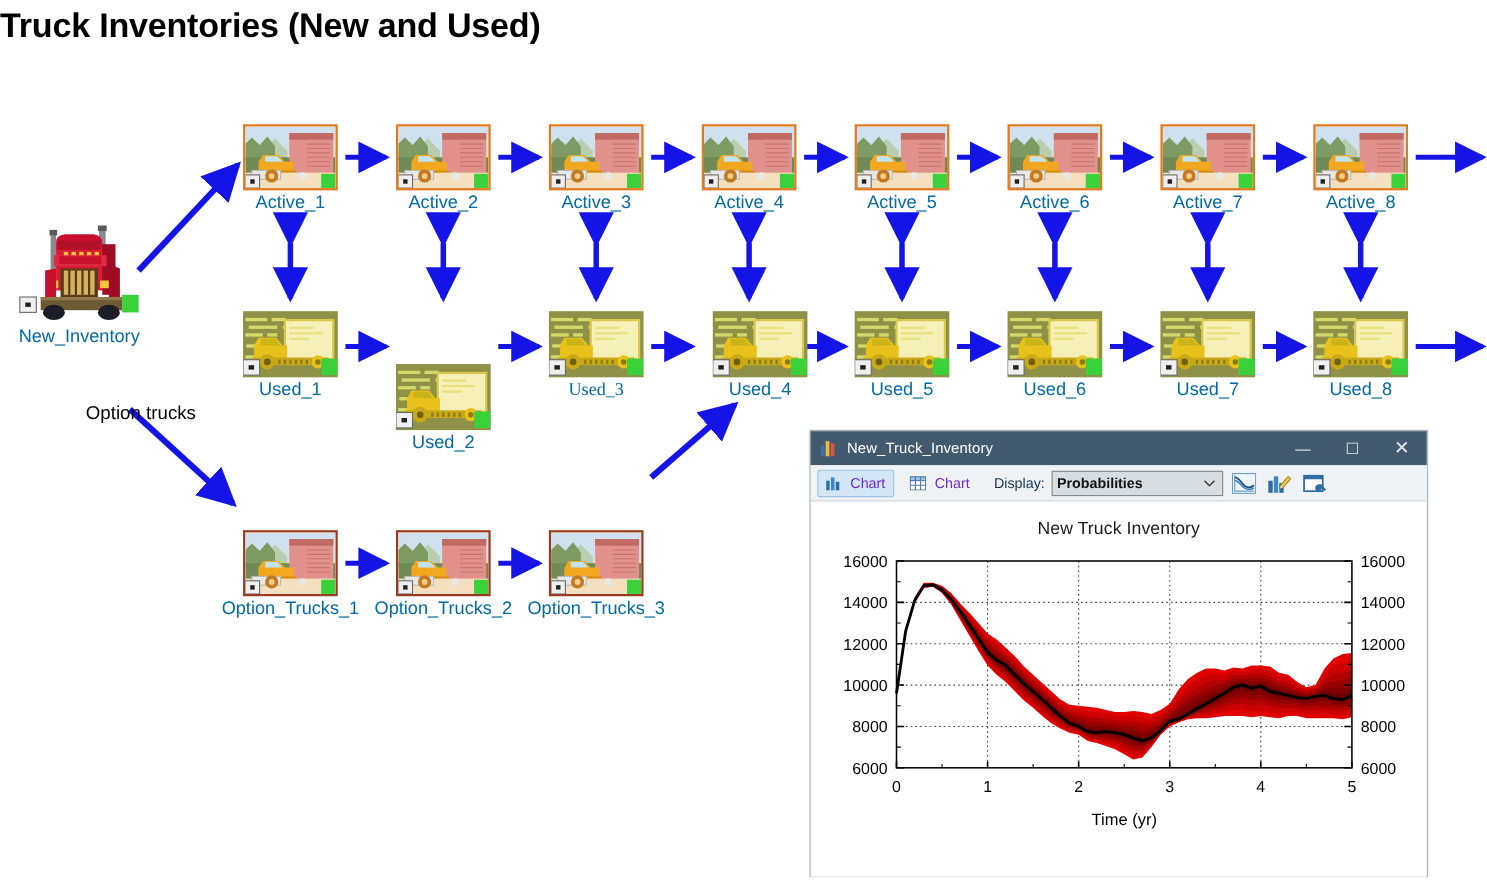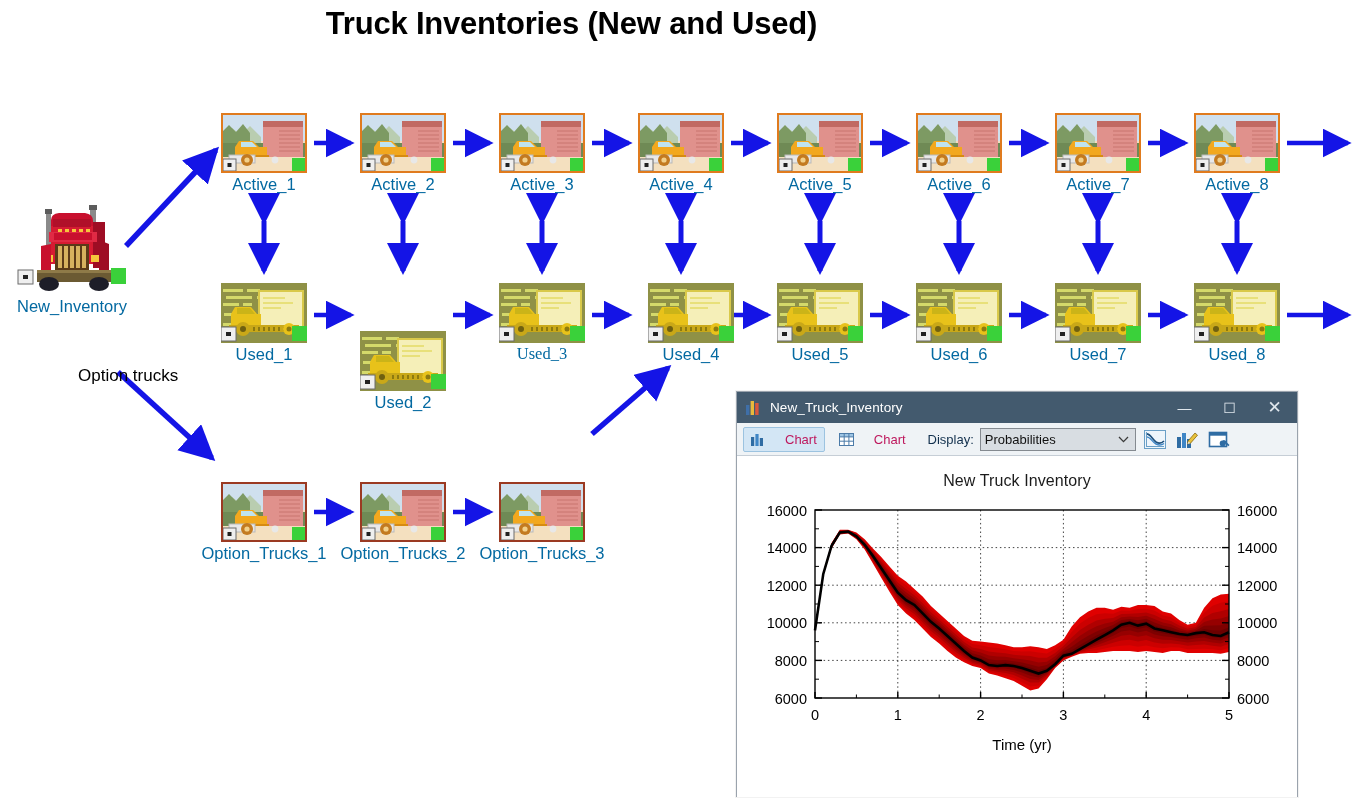--- a/index.html
+++ b/index.html
@@ -10,21 +10,20 @@
     font-family:"Liberation Sans", sans-serif;
     position:relative;
     overflow:hidden;
     -webkit-font-smoothing:antialiased;
   }
   #stage{position:relative;width:1352px;height:801px;}
 
   
   .page-title{
     position:absolute;left:0;top:6px;width:1143px;
-    text-align:center;
     font-size:31px;font-weight:bold;color:#000;
     letter-spacing:-0.2px;
   }
 
   
   .node{position:absolute;text-align:center;}
   .node .nlabel{
     font-size:16.5px;color:#0369a1;white-space:nowrap;
     margin-top:2px;line-height:18px;
   }
@@ -59,29 +58,30 @@
   .win-btns{margin-left:auto;display:flex;height:100%;}
   .win-btn{width:45px;height:31px;display:flex;align-items:center;justify-content:center;
            color:#dfe6ec;font-size:14px;}
   .win-btn.close{font-size:17px;}
 
   .toolbar{
     height:32px;background:#eff3f6;border-bottom:1px solid #c6ced6;
     display:flex;align-items:center;padding:0 6px;gap:6px;
   }
   .tb-tab{
-    display:flex;align-items:center;gap:20px;height:23px;padding:0 7px;
-    font-size:13px;color:#be185d;border:1px solid transparent;border-radius:2px;
+    display:flex;align-items:center;gap:8px;height:23px;padding:0 7px;
+    font-size:13px;color:#6d28d9;border:1px solid transparent;border-radius:2px;
   }
   .tb-tab.sel{background:#d3e6f5;border-color:#9cc3e0;}
   .tb-label{font-size:13px;color:#12304d;margin-left:8px;}
   .tb-select{
     height:21px;width:146px;background:#d8dde2;border:1px solid #848a90;
     display:flex;align-items:center;font-size:13px;color:#111;padding:0 4px;
     position:relative;
+    font-weight:bold;
   }
   .tb-select .chev{position:absolute;right:6px;font-size:10px;color:#333;}
   .tb-ico{width:26px;height:24px;display:flex;align-items:center;justify-content:center;}
 
   .chartarea{background:#fff;height:calc(100% - 63px);position:relative;}
   .chart-title{
     text-align:center;font-size:16px;color:#1b1b1b;padding-top:16px;letter-spacing:.1px;
   }
   .plot-wrap{position:relative;width:100%;height:275px;}
   svg{display:block;}

